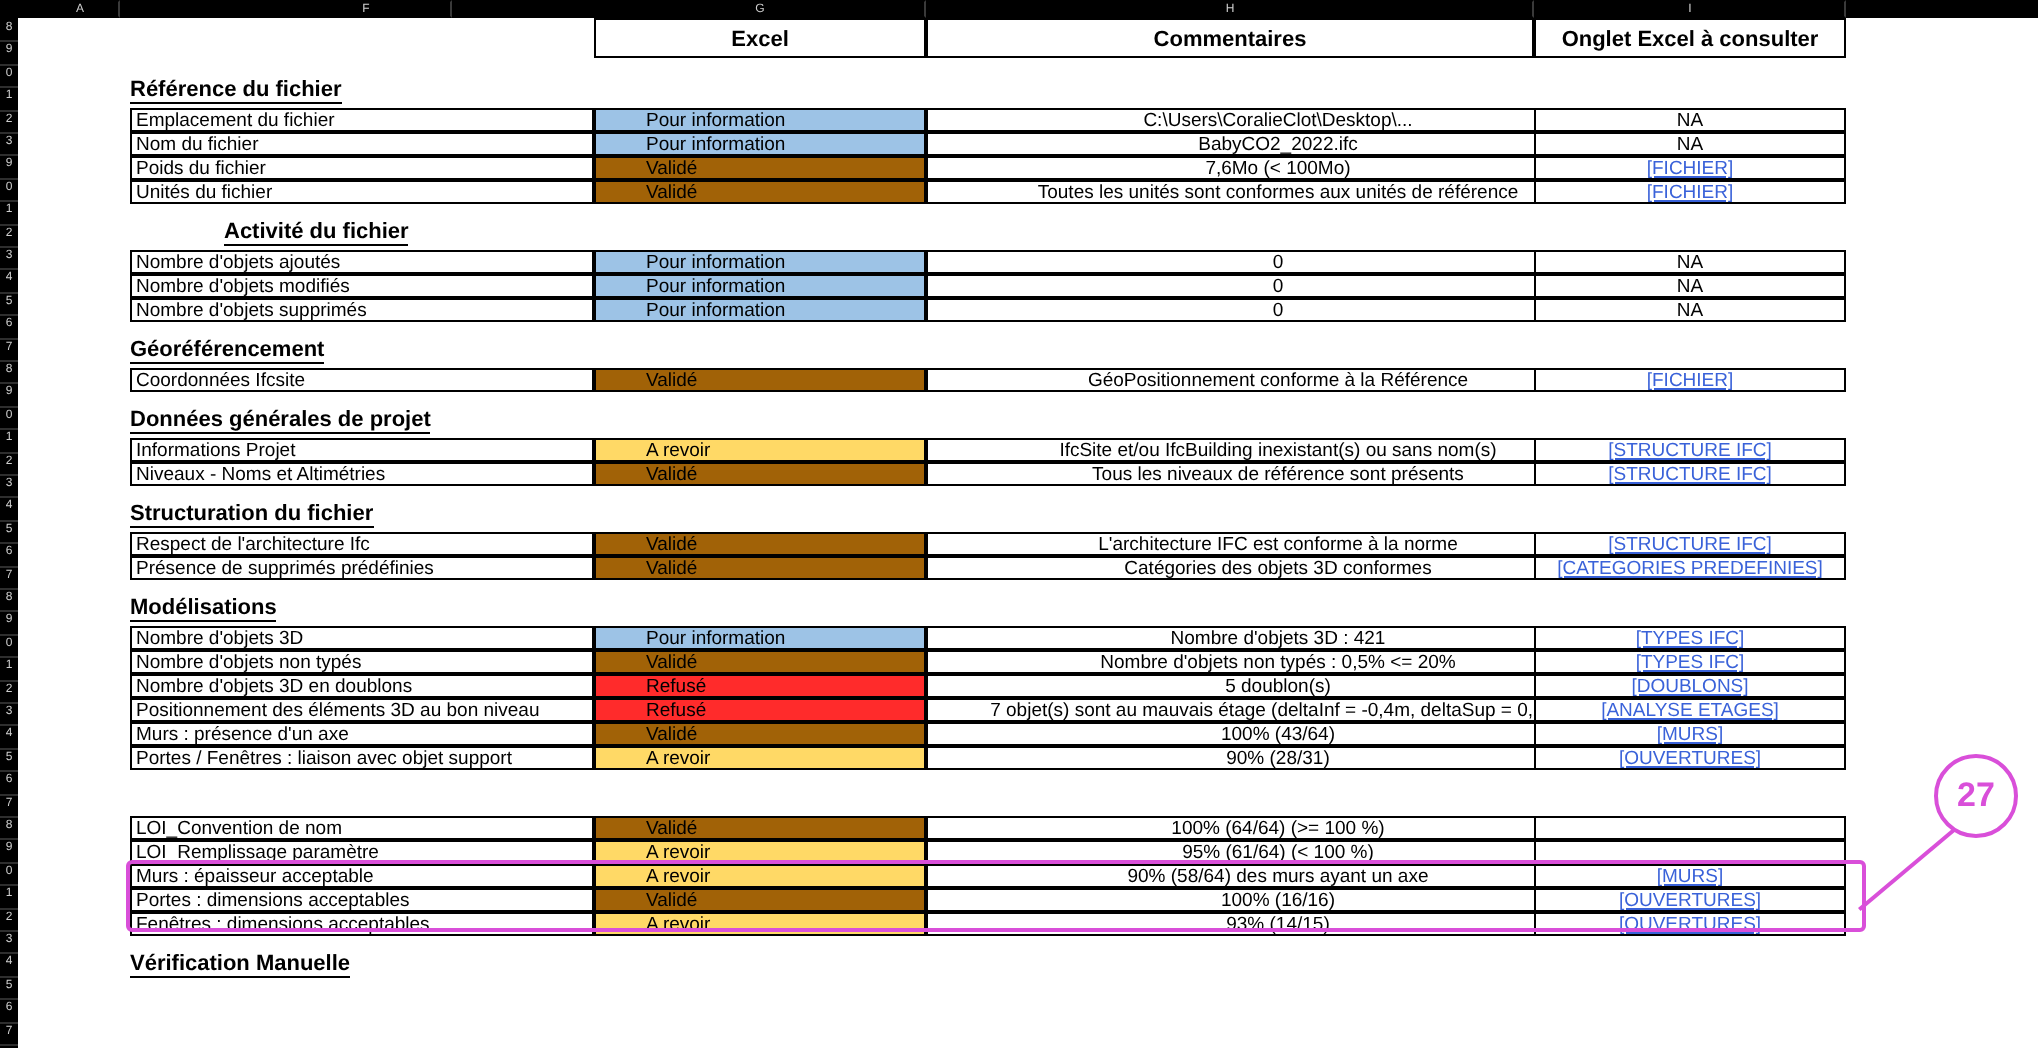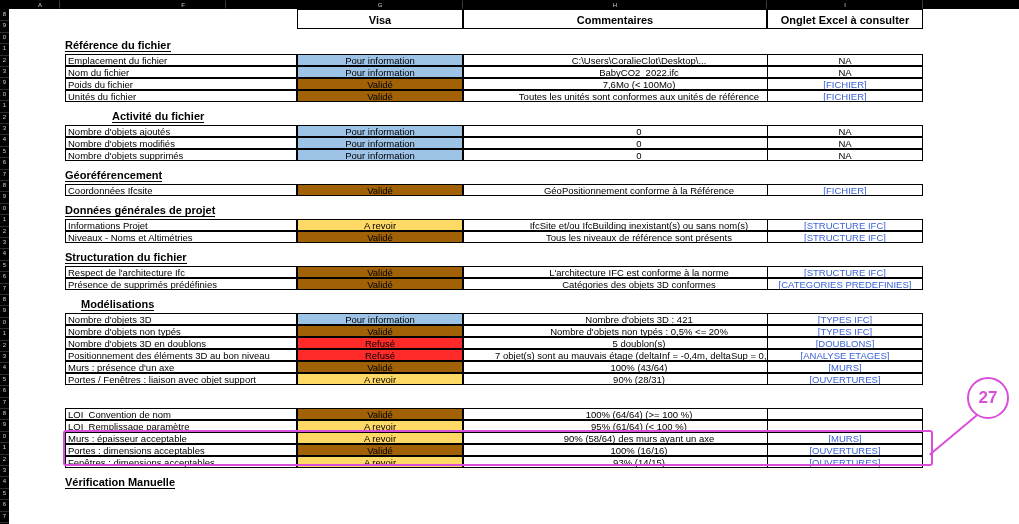--- a/index.html
+++ b/index.html
@@ -63,21 +63,21 @@
   }
 
   
   .row{position:absolute;left:56px;height:12px;}
   .cell{
     position:absolute;top:0;height:12px;line-height:11px;
     border:1px solid #000;box-sizing:border-box;
     font-size:9.5px;overflow:hidden;white-space:nowrap;
   }
   .c-label{left:0px;width:232px;padding-left:2px;text-align:left;background:#fff;}
-  .c-visa{left:232px;width:166px;text-align:center;}
+  .c-visa{left:232px;width:166px;text-align:left;padding-left:25px;}
   .c-comm{left:398px;width:352px;text-align:center;background:#fff;}
   .c-ong{left:702px;width:156px;text-align:center;background:#fff;}
 
   .v-info{background:#9dc3e6;}
   .v-ok{background:#a16207;}
   .v-warn{background:#ffd966;}
   .v-ko{background:#ff2b2b;}
 
   .lnk{color:#3a62d9;text-decoration:underline;}
 
@@ -153,21 +153,21 @@
     <div class="rcell" style="top: 456px; height: 11.4px;">3</div>
     <div class="rcell" style="top: 467.4px; height: 11.4px;">4</div>
     <div class="rcell" style="top: 478.8px; height: 11.4px;">5</div>
     <div class="rcell" style="top: 490.2px; height: 11.4px;">6</div>
     <div class="rcell" style="top: 501.6px; height: 11.4px;">7</div>
   </div>
 
 <div class="sheet">
 
   <div class="thead">
-    <div class="th th-visa">Visa</div>
+    <div class="th th-visa">Excel</div>
     <div class="th th-comm">Commentaires</div>
     <div class="th th-ong">Onglet Excel à consulter</div>
   </div>
 
   <div id="content">
       <div class="sect" style="top: 30px;">Référence du fichier</div>
       <div class="row" style="top: 45px;">
         <div class="cell c-label">Emplacement du fichier</div>
         <div class="cell c-visa v-info">Pour information</div>
         <div class="cell c-comm">C:\Users\CoralieClot\Desktop\...</div>
@@ -236,21 +236,21 @@
         <div class="cell c-visa v-ok">Validé</div>
         <div class="cell c-comm">L'architecture IFC est conforme à la norme</div>
         <div class="cell c-ong"><span class="lnk">[STRUCTURE IFC]</span></div>
       </div>
       <div class="row" style="top: 269px;">
         <div class="cell c-label">Présence de supprimés prédéfinies</div>
         <div class="cell c-visa v-ok">Validé</div>
         <div class="cell c-comm">Catégories des objets 3D conformes</div>
         <div class="cell c-ong"><span class="lnk">[CATEGORIES PREDEFINIES]</span></div>
       </div>
-      <div class="sect" style="top: 289px; margin-left: 16px;">Modélisations</div>
+      <div class="sect" style="top: 289px;">Modélisations</div>
       <div class="row" style="top: 304px;">
         <div class="cell c-label">Nombre d'objets 3D</div>
         <div class="cell c-visa v-info">Pour information</div>
         <div class="cell c-comm">Nombre d'objets 3D : 421</div>
         <div class="cell c-ong"><span class="lnk">[TYPES IFC]</span></div>
       </div>
       <div class="row" style="top: 316px;">
         <div class="cell c-label">Nombre d'objets non typés</div>
         <div class="cell c-visa v-ok">Validé</div>
         <div class="cell c-comm">Nombre d'objets non typés : 0,5% &lt;= 20%</div>

